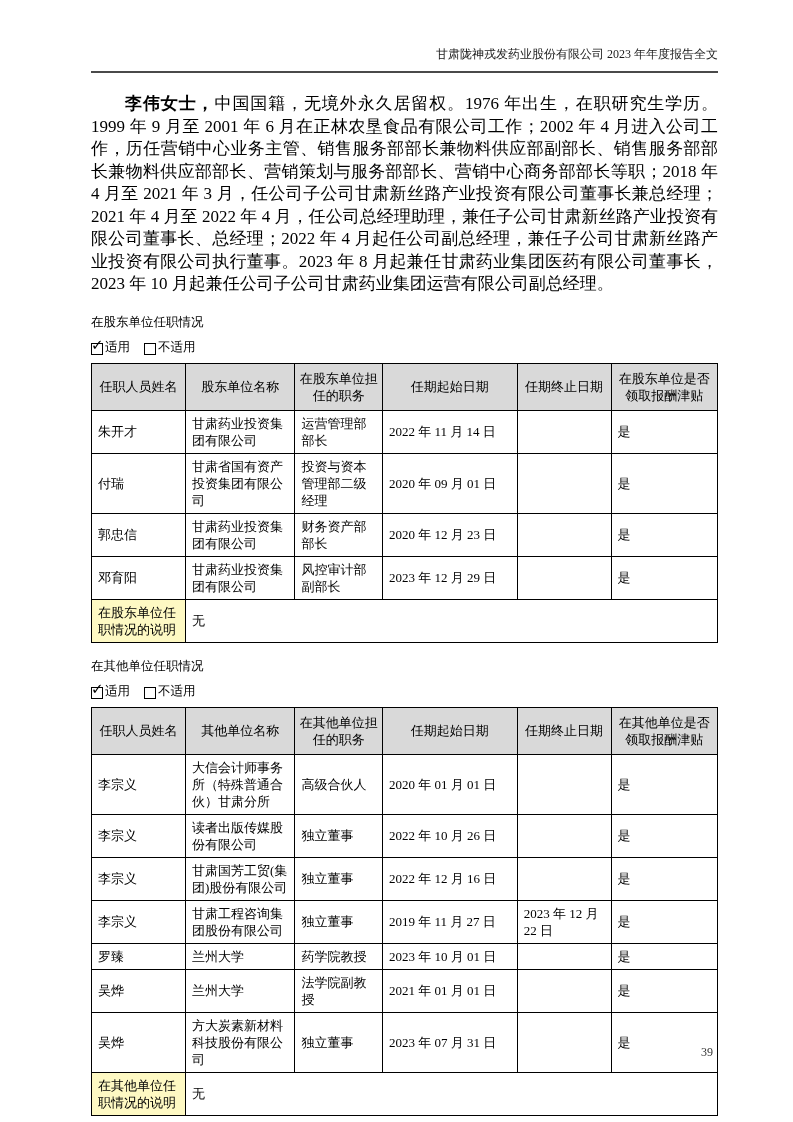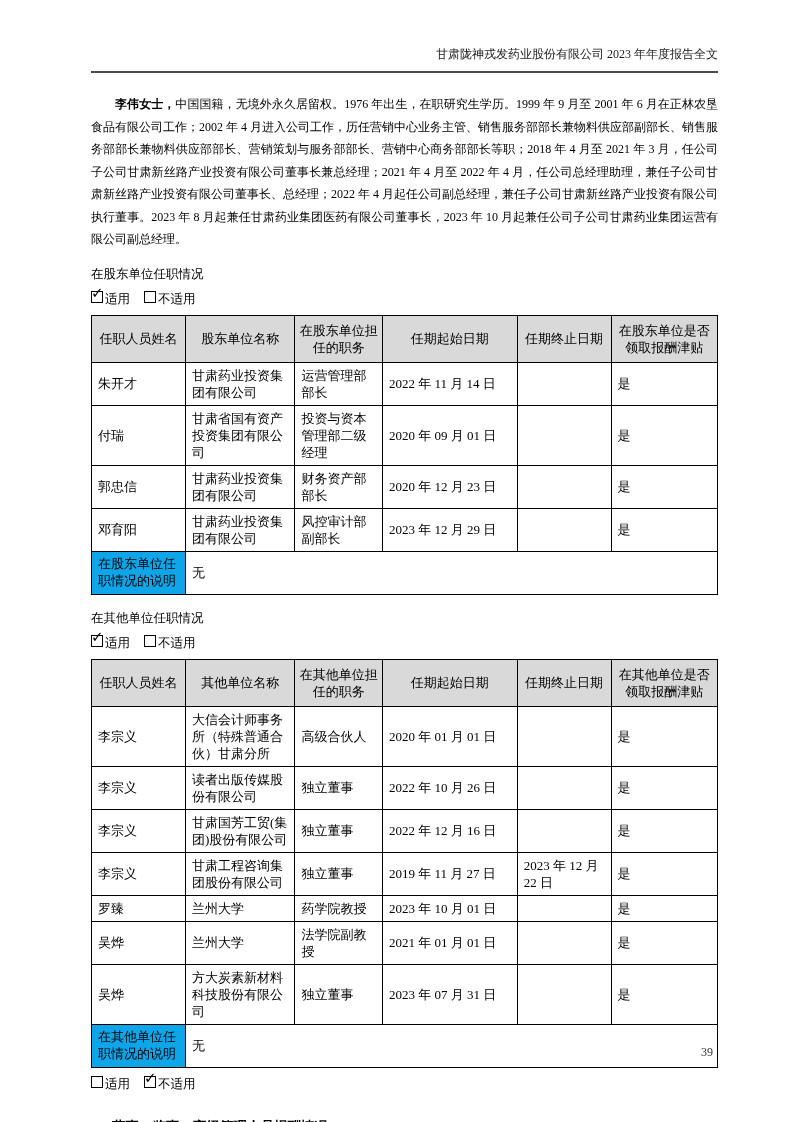--- a/index.html
+++ b/index.html
@@ -19,29 +19,29 @@
     padding-top:46px;
     text-align:right;
     font-size:12px;
     color:#1a1a1a;
     border-bottom:2.5px solid #4a4a4a;
     padding-bottom:8px;
   }
   
   .bio{
     margin-top:20px;
-    font-size:12px;
+    font-size:17px;
     line-height:22.5px;
     text-align:justify;
     text-indent:2em;
   }
   .bio b{font-weight:bold;}
   
   .sec-line{font-size:12.5px;margin-top:14px;line-height:18px;}
-  .cb-line{font-size:12.5px;margin-top:8px;margin-bottom:8px;line-height:16px;display:flex;align-items:flex-start;}
+  .cb-line{font-size:12.5px;margin-top:8px;margin-bottom:8px;line-height:16px;display:flex;align-items:flex-end;}
   .cb{
     display:inline-block;position:relative;
     width:10px;height:10px;
     border:1.3px solid #000;
     margin-right:2px;flex:0 0 auto;
   }
   .cb.checked::after{
     content:"\2713";
     position:absolute;left:-1px;top:-7px;
     font-size:15px;font-weight:bold;color:#000;
@@ -63,21 +63,21 @@
     word-break:break-all;
     line-height:17px;
   }
   table.rpt thead th{
     background:#d9d9d9;
     font-weight:normal;
     text-align:center;
     padding:6px 4px;
   }
   table.rpt td{text-align:left;background:#fff;}
-  table.rpt td.note-label{background:#0ea5e9;font-family:Liberation Mono, monospace;}
+  table.rpt td.note-label{background:#fef9c3;}
   
   .penalty{font-size:12.5px;margin-top:16px;line-height:18px;}
   .h3{
     margin-top:26px;
     font-size:13.5px;font-weight:bold;
     font-family:"Liberation Sans","DejaVu Sans",sans-serif;
   }
   .page-num{
     position:absolute;
     right:80px;bottom:62px;

